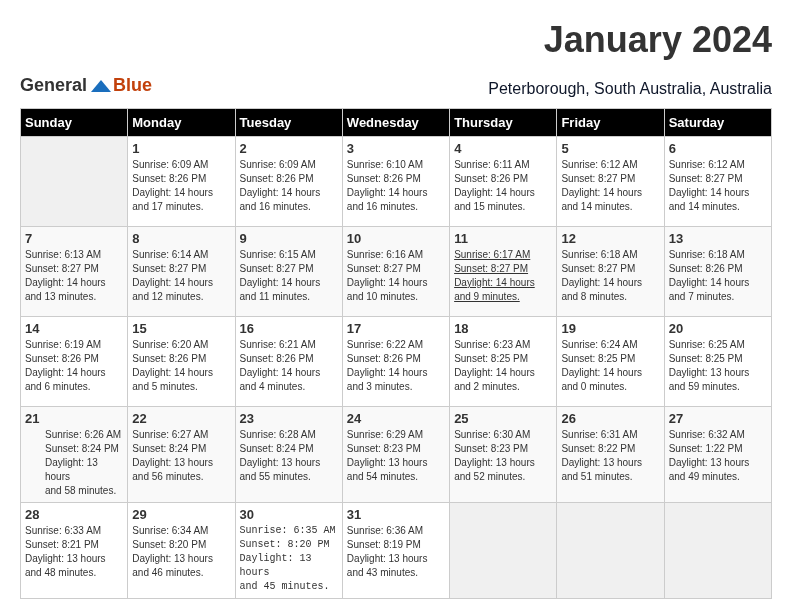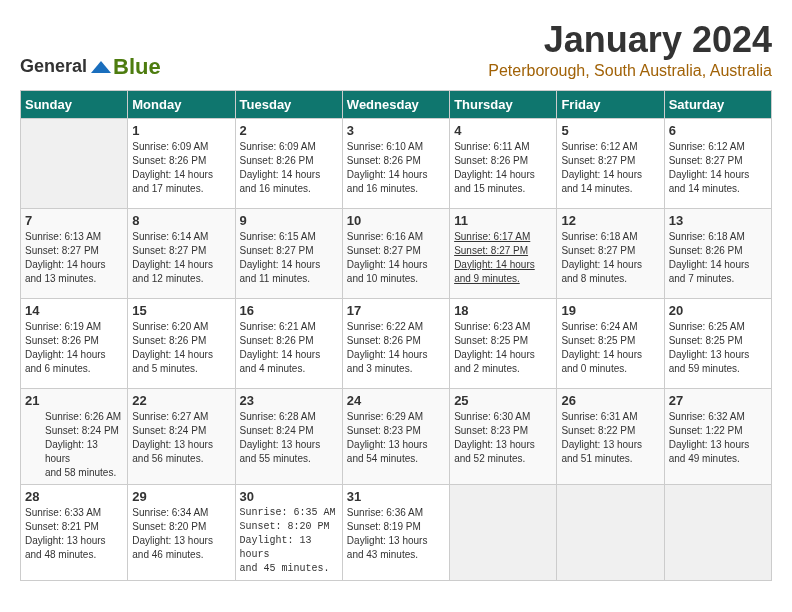--- a/index.html
+++ b/index.html
@@ -19,50 +19,50 @@
     .logo {
       display: flex;
       align-items: center;
     }
     .logo-text-general {
       font-size: 18px;
       font-weight: bold;
       color: #333;
     }
     .logo-text-blue {
-      font-size: 22px;
-      font-weight: bold;
-      color: #4d7c0f;
+      font-size: 18px;
+      font-weight: bold;
+      color: #c2410c;
     }
     .logo-icon {
       width: 24px;
       height: 24px;
       margin-left: 2px;
     }
     .title-block {
       text-align: right;
     }
     .month-title {
       font-size: 36px;
       font-weight: bold;
       color: #333;
       line-height: 1.1;
     }
     .location-title {
       font-size: 16px;
-      color: #a16207;
-      margin-top: 2px;
+      color: #0f172a;
+      margin-top: 20px;
     }
     table {
       width: 100%;
       border-collapse: collapse;
       table-layout: fixed;
     }
     thead tr th {
-      background-color: #0f766e;
+      background-color: #000000;
       color: #fff;
       font-size: 13px;
       font-weight: bold;
       padding: 6px 4px;
       text-align: left;
       border: 1px solid #ccc;
     }
     tbody tr td {
       border: 1px solid #ccc;
       vertical-align: top;

